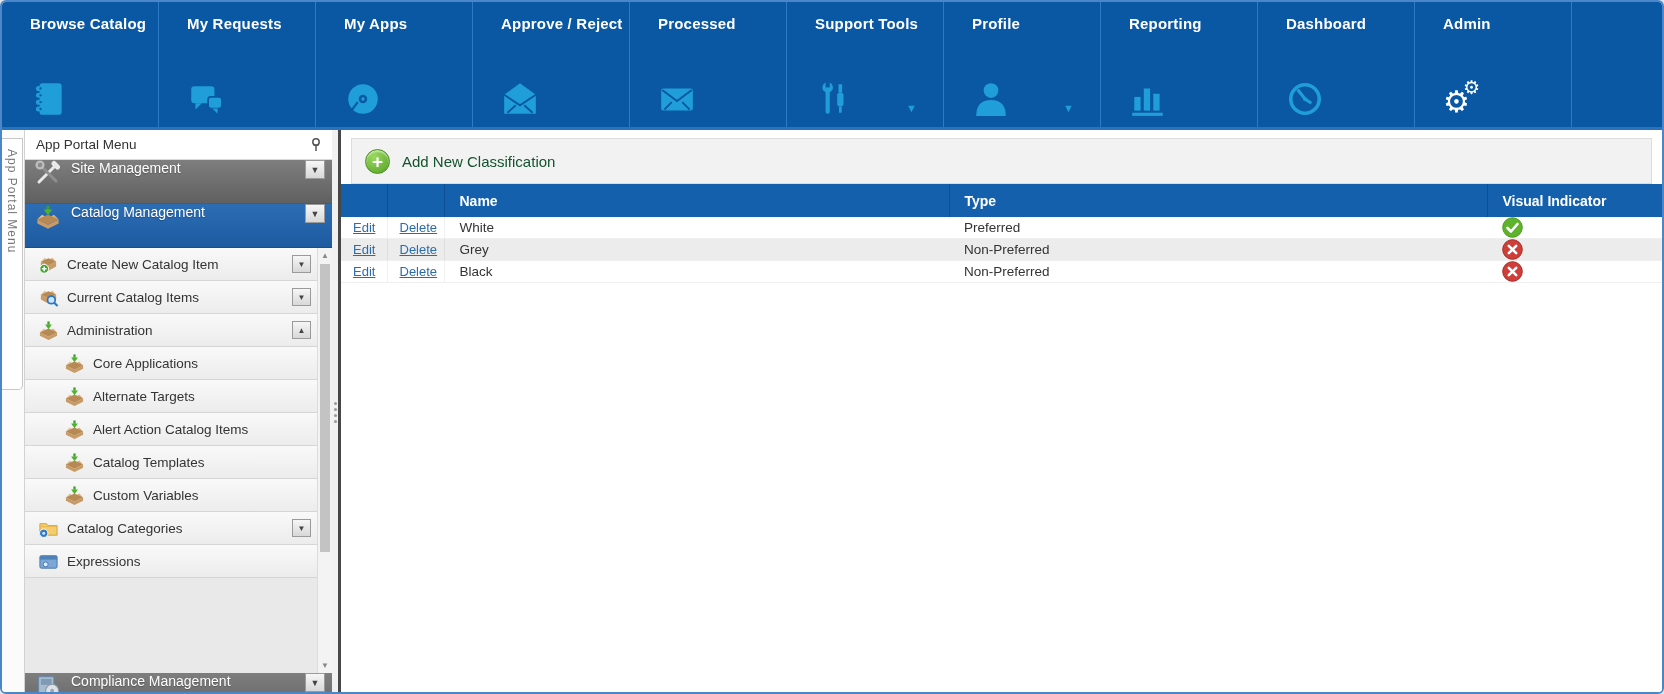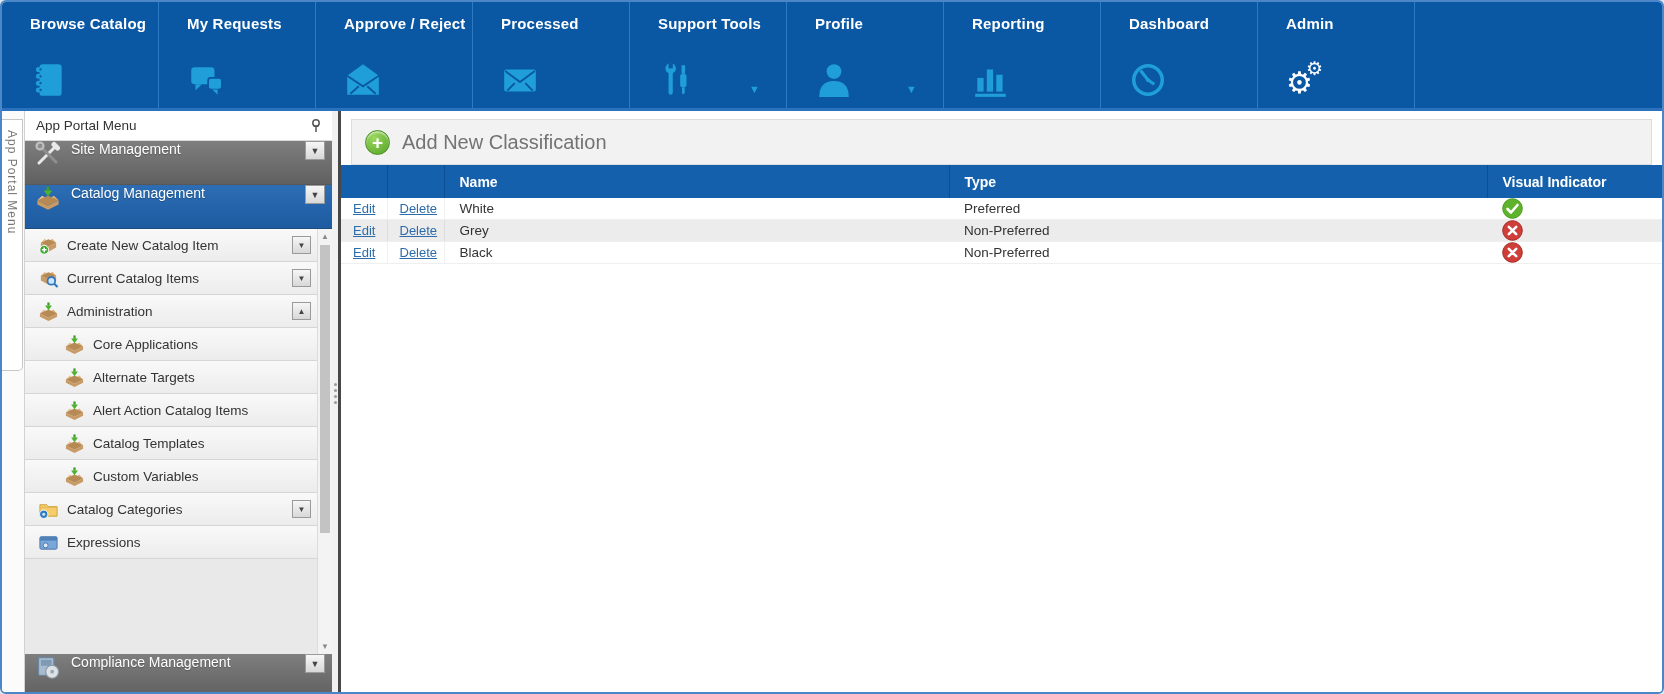--- a/index.html
+++ b/index.html
@@ -1,20 +1,20 @@
 <!DOCTYPE html>
 <html><head>
 <meta charset="utf-8">
 <style>
   * { margin:0; padding:0; box-sizing:border-box; }
   html,body { background:#dfe6ee; font-family:"Liberation Sans","DejaVu Sans",sans-serif; }
   .screen { width:1664px; height:694px; background:#fff; border:2px solid #4b86c8; border-radius:6px; overflow:hidden; position:relative; }
 
   
-  .topnav { height:109px; background:#0a57a4; display:flex; border-bottom:3px solid #2a72be; }
+  .topnav { height:128px; background:#0a57a4; display:flex; border-bottom:3px solid #2a72be; }
   .nav-tab { width:157px; position:relative; border-right:1px solid #2e7bc4; padding:13px 0 0 28px; cursor:pointer; }
   .nav-tab .nav-label { color:#fff; font-size:15px; font-weight:600; white-space:nowrap; letter-spacing:.2px; }
   .nav-icon { position:absolute; left:28px; bottom:9px; width:38px; height:38px; }
   .nav-icon svg { width:38px; height:38px; display:block; }
   .nav-caret { position:absolute; right:26px; bottom:13px; color:#1f9ed9; font-size:11px; }
   .nav-filler { flex:1; }
   .gear-glyph { color:#fff; font-family:"DejaVu Sans",sans-serif; position:absolute; }
   .gear-big { font-size:30px; left:0; top:4px; }
   .gear-small { font-size:19px; left:20px; top:-4px; }
 
@@ -53,21 +53,21 @@
 
   
   .splitter { width:9px; background:#f1f1f1; border-right:3px solid #474747; position:relative; cursor:col-resize; }
   .grip { position:absolute; left:2px; top:272px; width:3px; height:3px; border-radius:50%; background:#9a9a9a;
           box-shadow:0 6px 0 #9a9a9a, 0 12px 0 #9a9a9a, 0 18px 0 #9a9a9a; }
 
   
   .main { flex:1; background:#fff; padding-top:8px; overflow:hidden; }
   .toolbar { margin:0 10px; height:46px; background:#f2f2f2; border:1px solid #dcdcdc; display:flex; align-items:center; padding-left:13px; }
   .add-icon { width:25px; height:25px; border-radius:50%; background:radial-gradient(circle at 35% 30%, #9ad95e, #55a026); border:1px solid #4d8f22; color:#fff; font-size:19px; font-weight:bold; display:flex; align-items:center; justify-content:center; line-height:1; cursor:pointer; box-shadow:inset 0 2px 2px rgba(255,255,255,.55); }
-  .add-label { margin-left:12px; color:#737373; font-size:20px; cursor:pointer; }
+  .add-label { margin-left:12px; color:#14532d; font-size:15px; cursor:pointer; }
 
   table.grid { width:100%; border-collapse:collapse; table-layout:fixed; }
   .grid th { height:33px; background:#1460ad; color:#fff; font-size:14px; font-weight:600; text-align:left; padding-left:15px; border-right:1px solid #0d4f92; }
   .grid th:last-child { border-right:none; }
   .grid td { height:16px; font-size:13.5px; color:#333; padding-left:15px; border-bottom:1px solid #efefef; }
   .grid td.cell-edit, .grid td.cell-del { padding-left:12px; border-right:1px solid rgba(0,0,0,.06); }
   .grid tr.alt td { background:#ececec; }
   .grid a { color:#2d6cab; text-decoration:underline; font-size:13px; cursor:pointer; }
   .ind { width:21px; height:21px; position:relative; }
   .ind svg { width:21px; height:21px; display:block; }
@@ -164,20 +164,31 @@
       <span class="nav-icon">
         <svg viewBox="0 0 36 36">
             <rect x="4" y="6" width="22" height="16" rx="3" fill="#1f9ed9"></rect>
         <path d="M8 22 L8 28 L14 22 Z" fill="#1f9ed9"></path>
         <rect x="20" y="16" width="13" height="11" rx="2.5" fill="#1f9ed9" stroke="#0a57a4" stroke-width="1.6"></rect>
         <path d="M29 27 L29 32 L24 27 Z" fill="#1f9ed9"></path>
           </svg>
       </span>
     </div>
 
+    <div class="nav-tab">
+      <span class="nav-label">My Apps</span>
+      <span class="nav-icon">
+        <svg viewBox="0 0 36 36">
+            <circle cx="18" cy="18" r="14" fill="#1f9ed9"></circle>
+        <circle cx="18" cy="18" r="4" fill="#0a57a4"></circle>
+            <circle cx="18" cy="18" r="1.6" fill="#1f9ed9"></circle>
+        <path d="M7 29 L13 21" stroke="#0a57a4" stroke-width="2"></path>
+          </svg>
+      </span>
+    </div>
 
     <div class="nav-tab">
       <span class="nav-label">Approve / Reject</span>
       <span class="nav-icon">
         <svg viewBox="0 0 36 36">
             <path d="M18 3 L33 14 V32 H3 V14 Z" fill="#1f9ed9"></path>
         <path d="M3 14 L18 24 L33 14" stroke="#0a57a4" stroke-width="1.8" fill="none"></path>
         <path d="M6 31 L14 24 M30 31 L22 24" stroke="#0a57a4" stroke-width="1.8"></path>
           </svg>
       </span>

